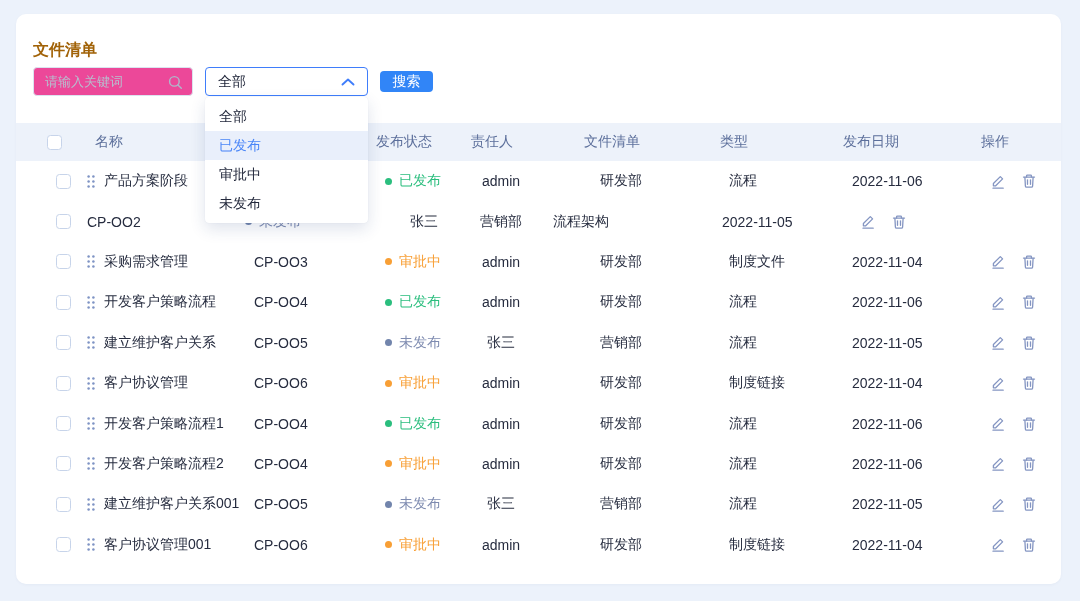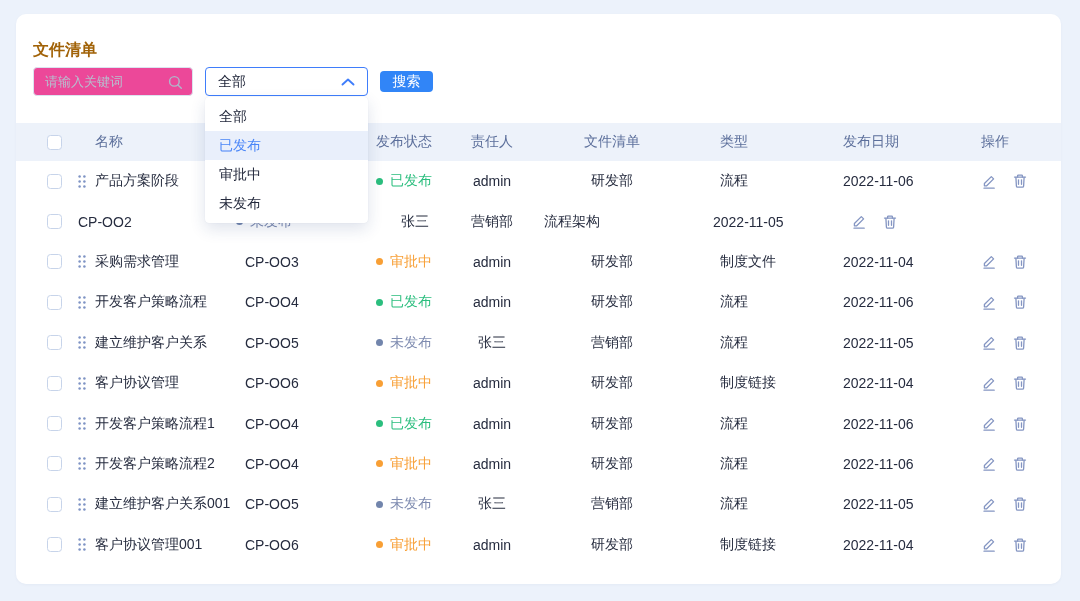--- a/index.html
+++ b/index.html
@@ -60,21 +60,21 @@
   }
   .dropdown .opt.active{background:var(--menu-hl-bg); color:var(--menu-hl-text);}
   
   .table{position:absolute; left:0; top:109px; width:100%;}
   .tr{
     display:grid;
     grid-template-columns:47px 167px 140px 90px 64px 176px 130px 130px 1fr;
     align-items:center;
   }
   .thead .tr{height:38px; background:var(--header-bg); color:var(--header-text);}
-  .tbody .tr{height:40.4px; background:#fff;}
+  .tbody .tr{height:40.4px; background:#fff;padding-left:9px;}
   .td{display:flex; align-items:center;}
   .td-cb{padding-left:31px;}
   .td-name{padding-left:15px; white-space:nowrap;}
   .th-name{padding-left:32px;}
   .td-code{padding-left:15px; white-space:nowrap;}
   .td-status{padding-left:6px; white-space:nowrap;}
   .td-owner{justify-content:center;}
   .td-dept{justify-content:center;}
   .td-type{padding-left:20px;}
   .td-date{padding-left:13px; white-space:nowrap;}

